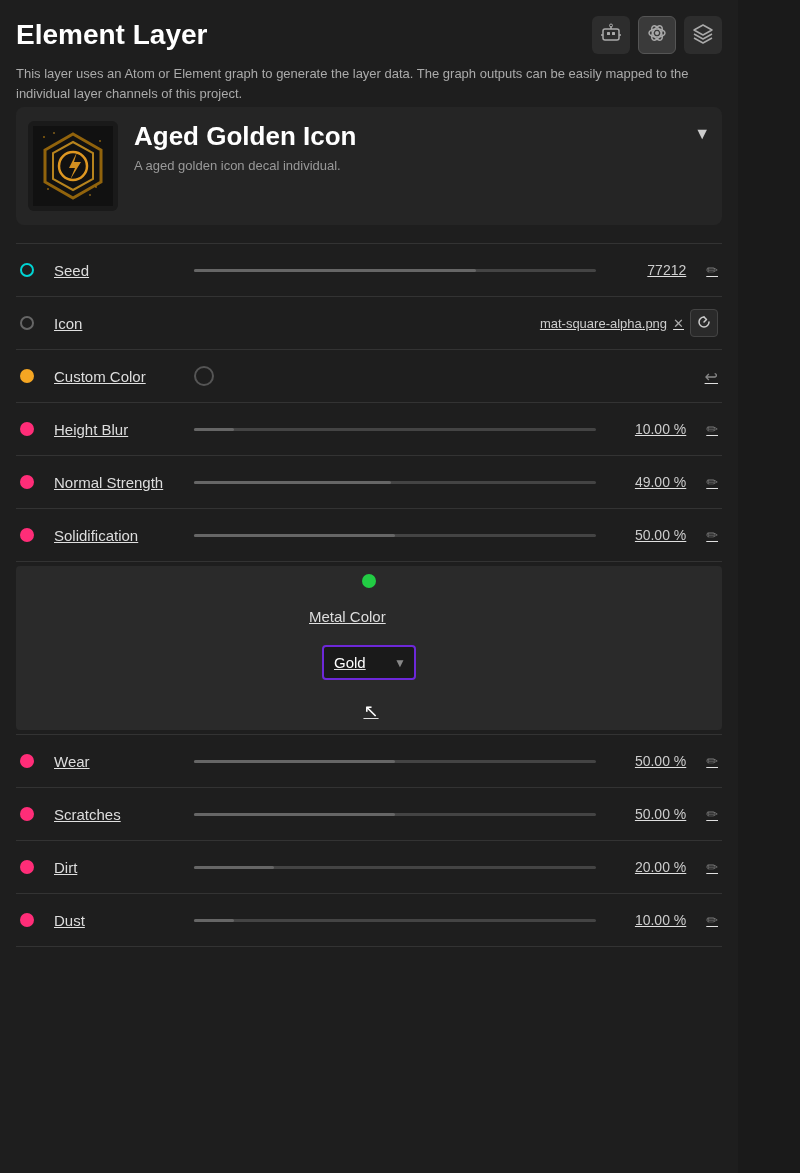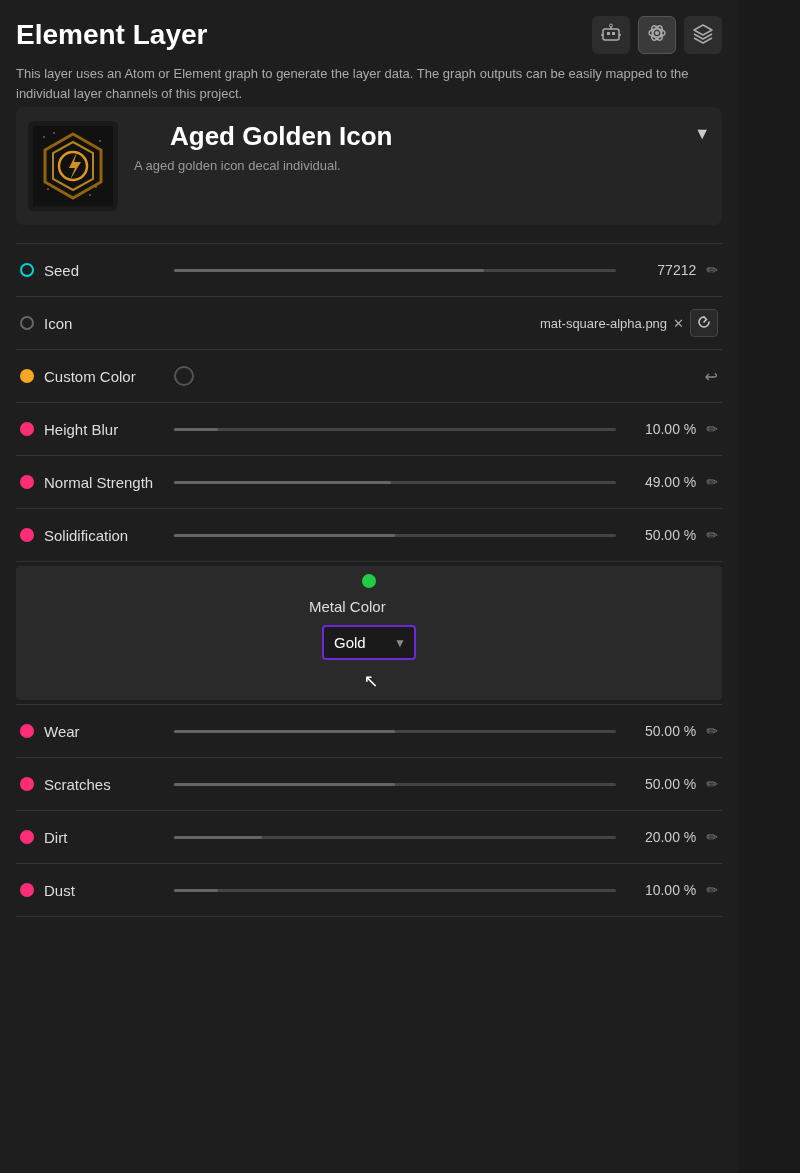--- a/index.html
+++ b/index.html
@@ -77,43 +77,43 @@
     }
     .layer-info {
       flex: 1;
     }
     .layer-name {
       font-size: 26px;
       font-weight: 800;
       color: #ffffff;
       line-height: 1.2;
       margin-bottom: 6px;
-      margin-left: 36px;
     }
     .layer-desc {
       font-size: 13px;
       color: #999;
     }
     .dropdown-arrow {
       color: #cccccc;
       font-size: 16px;
       margin-top: 4px;
       cursor: pointer;
     }
     .divider {
       border: none;
       border-top: 1px solid #333;
       margin: 4px 0;
     }
     .param-row {
       display: flex;
       align-items: center;
       padding: 8px 4px;
-      gap: 10px;
+      gap: 20px;
       min-height: 44px;
+      text-decoration: underline;
     }
     .dot {
       width: 14px;
       height: 14px;
       border-radius: 50%;
       flex-shrink: 0;
       border: 2px solid transparent;
     }
     .dot-cyan {
       border: 2px solid #00d4d4;

